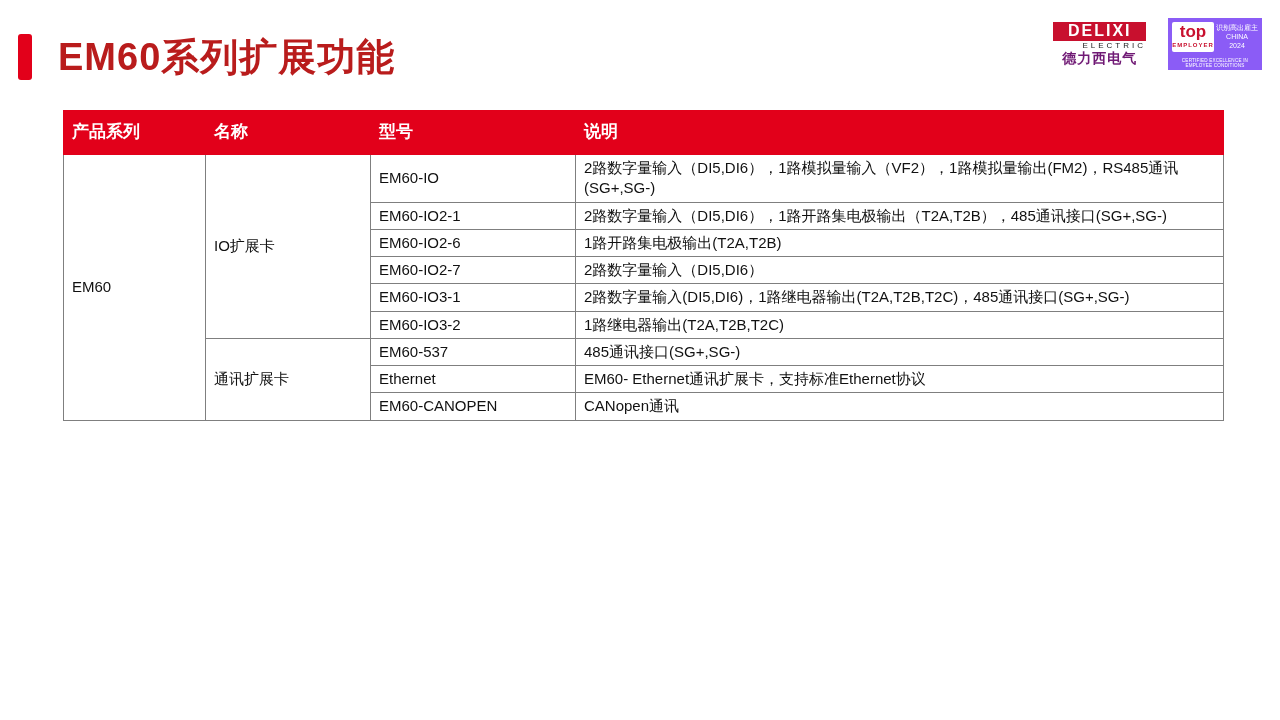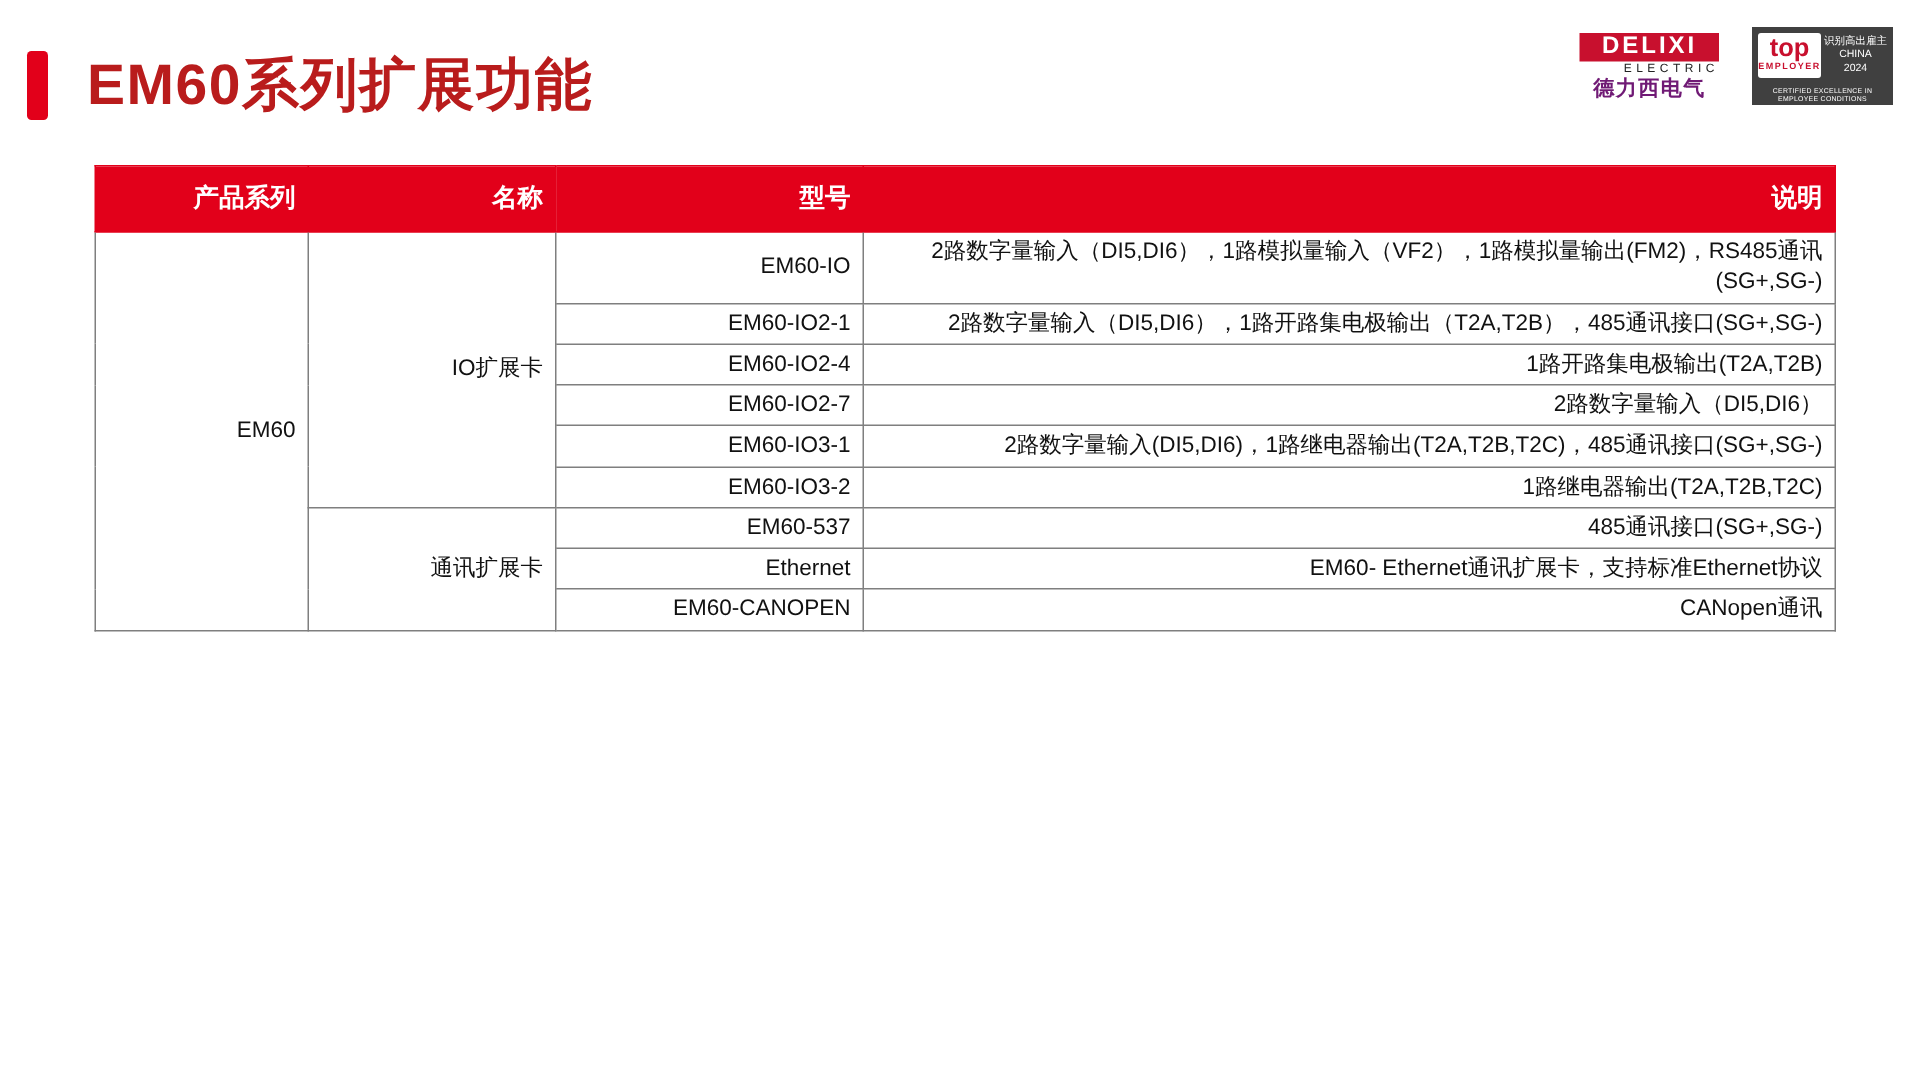--- a/index.html
+++ b/index.html
@@ -73,21 +73,21 @@
   .delixi-logo .dl-cn {
     display: block;
     font-size: 14px;
     font-weight: bold;
     color: #701a75;
     letter-spacing: 1px;
     margin-top: 1px;
   }
   .top-employer {
     width: 94px; height: 52px;
-    background: #404040;
+    background: #8b5cf6;
     position: relative;
     color: #fff;
     overflow: hidden;
   }
   .te-badge {
     position: absolute;
     left: 4px; top: 4px;
     width: 42px; height: 30px;
     background: #ffffff;
     color: #c8102e;
@@ -128,21 +128,21 @@
     width: 1160px;
   }
   table.spec {
     border-collapse: collapse;
     width: 1160px;
     table-layout: fixed;
   }
   table.spec th, table.spec td {
     border: 1px solid #7f7f7f;
     padding: 3px 8px;
-    text-align: right;
+    text-align: left;
     vertical-align: middle;
     font-size: 15px;
     color: #111;
     line-height: 1.35;
   }
   table.spec thead th {
     background: #e2001a;
     color: #ffffff;
     font-size: 17px;
     font-weight: bold;
@@ -243,21 +243,21 @@
           <td class="series-cell" rowspan="9">EM60</td>
           <td class="name-cell" rowspan="6">IO扩展卡</td>
           <td class="model-cell">EM60-IO</td>
           <td class="desc-cell">2路数字量输入（DI5,DI6），1路模拟量输入（VF2），1路模拟量输出(FM2)，RS485通讯(SG+,SG-)</td>
         </tr>
         <tr>
           <td class="model-cell">EM60-IO2-1</td>
           <td class="desc-cell">2路数字量输入（DI5,DI6），1路开路集电极输出（T2A,T2B），485通讯接口(SG+,SG-)</td>
         </tr>
         <tr>
-          <td class="model-cell">EM60-IO2-4</td>
+          <td class="model-cell">EM60-IO2-6</td>
           <td class="desc-cell">1路开路集电极输出(T2A,T2B)</td>
         </tr>
         <tr>
           <td class="model-cell">EM60-IO2-7</td>
           <td class="desc-cell">2路数字量输入（DI5,DI6）</td>
         </tr>
         <tr>
           <td class="model-cell">EM60-IO3-1</td>
           <td class="desc-cell">2路数字量输入(DI5,DI6)，1路继电器输出(T2A,T2B,T2C)，485通讯接口(SG+,SG-)</td>
         </tr>

